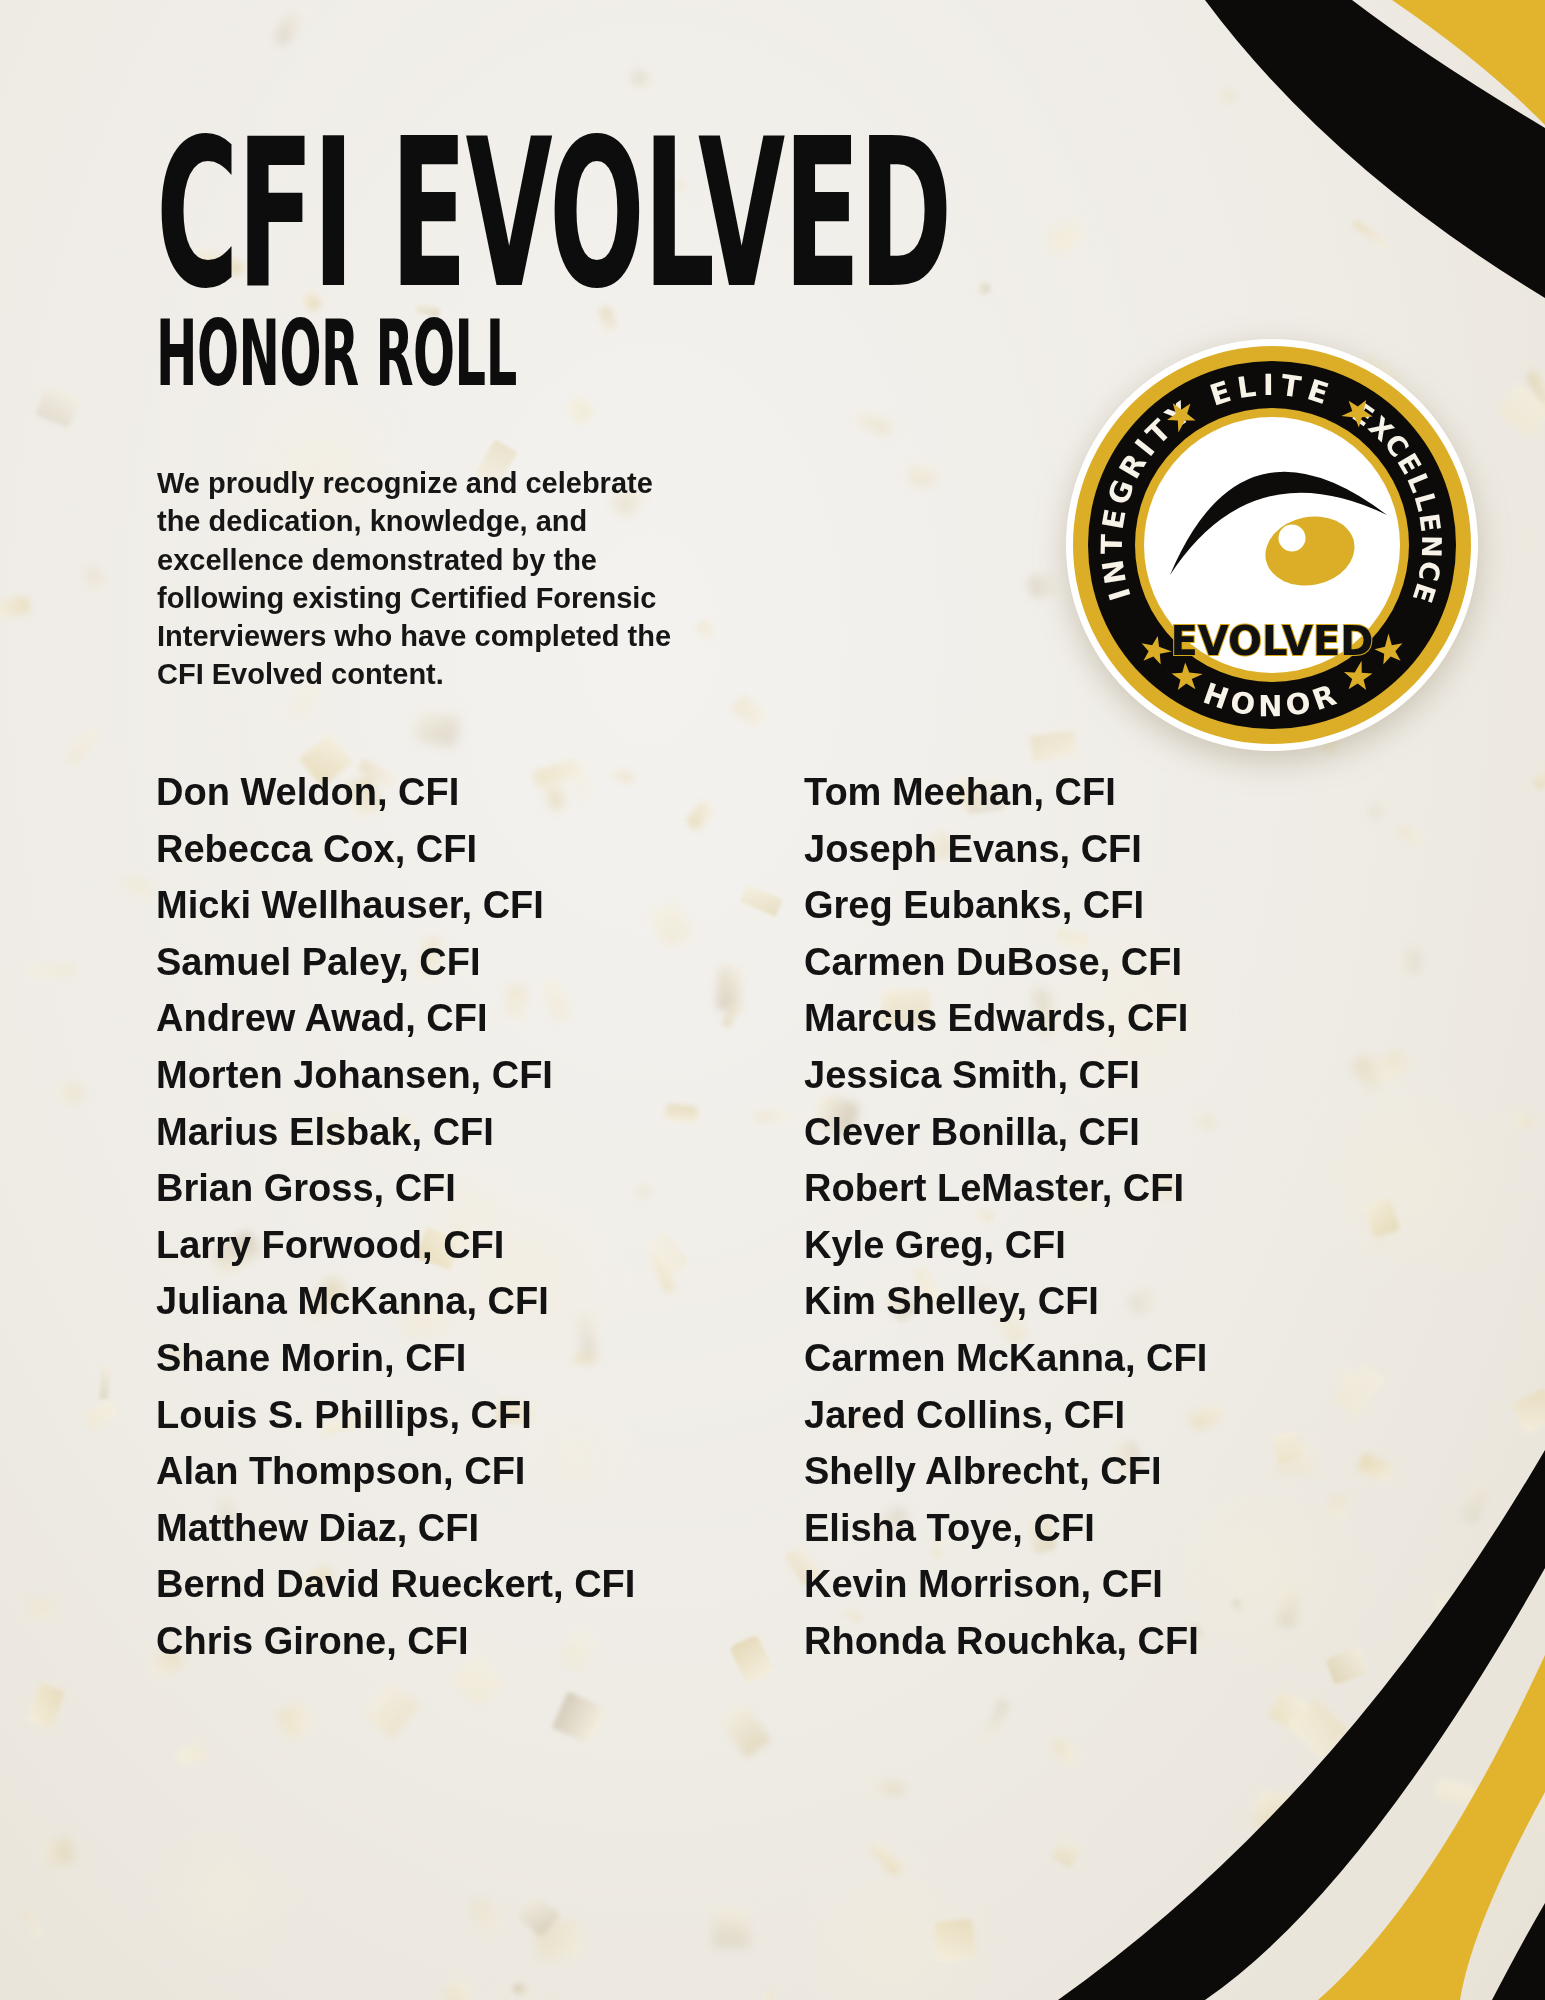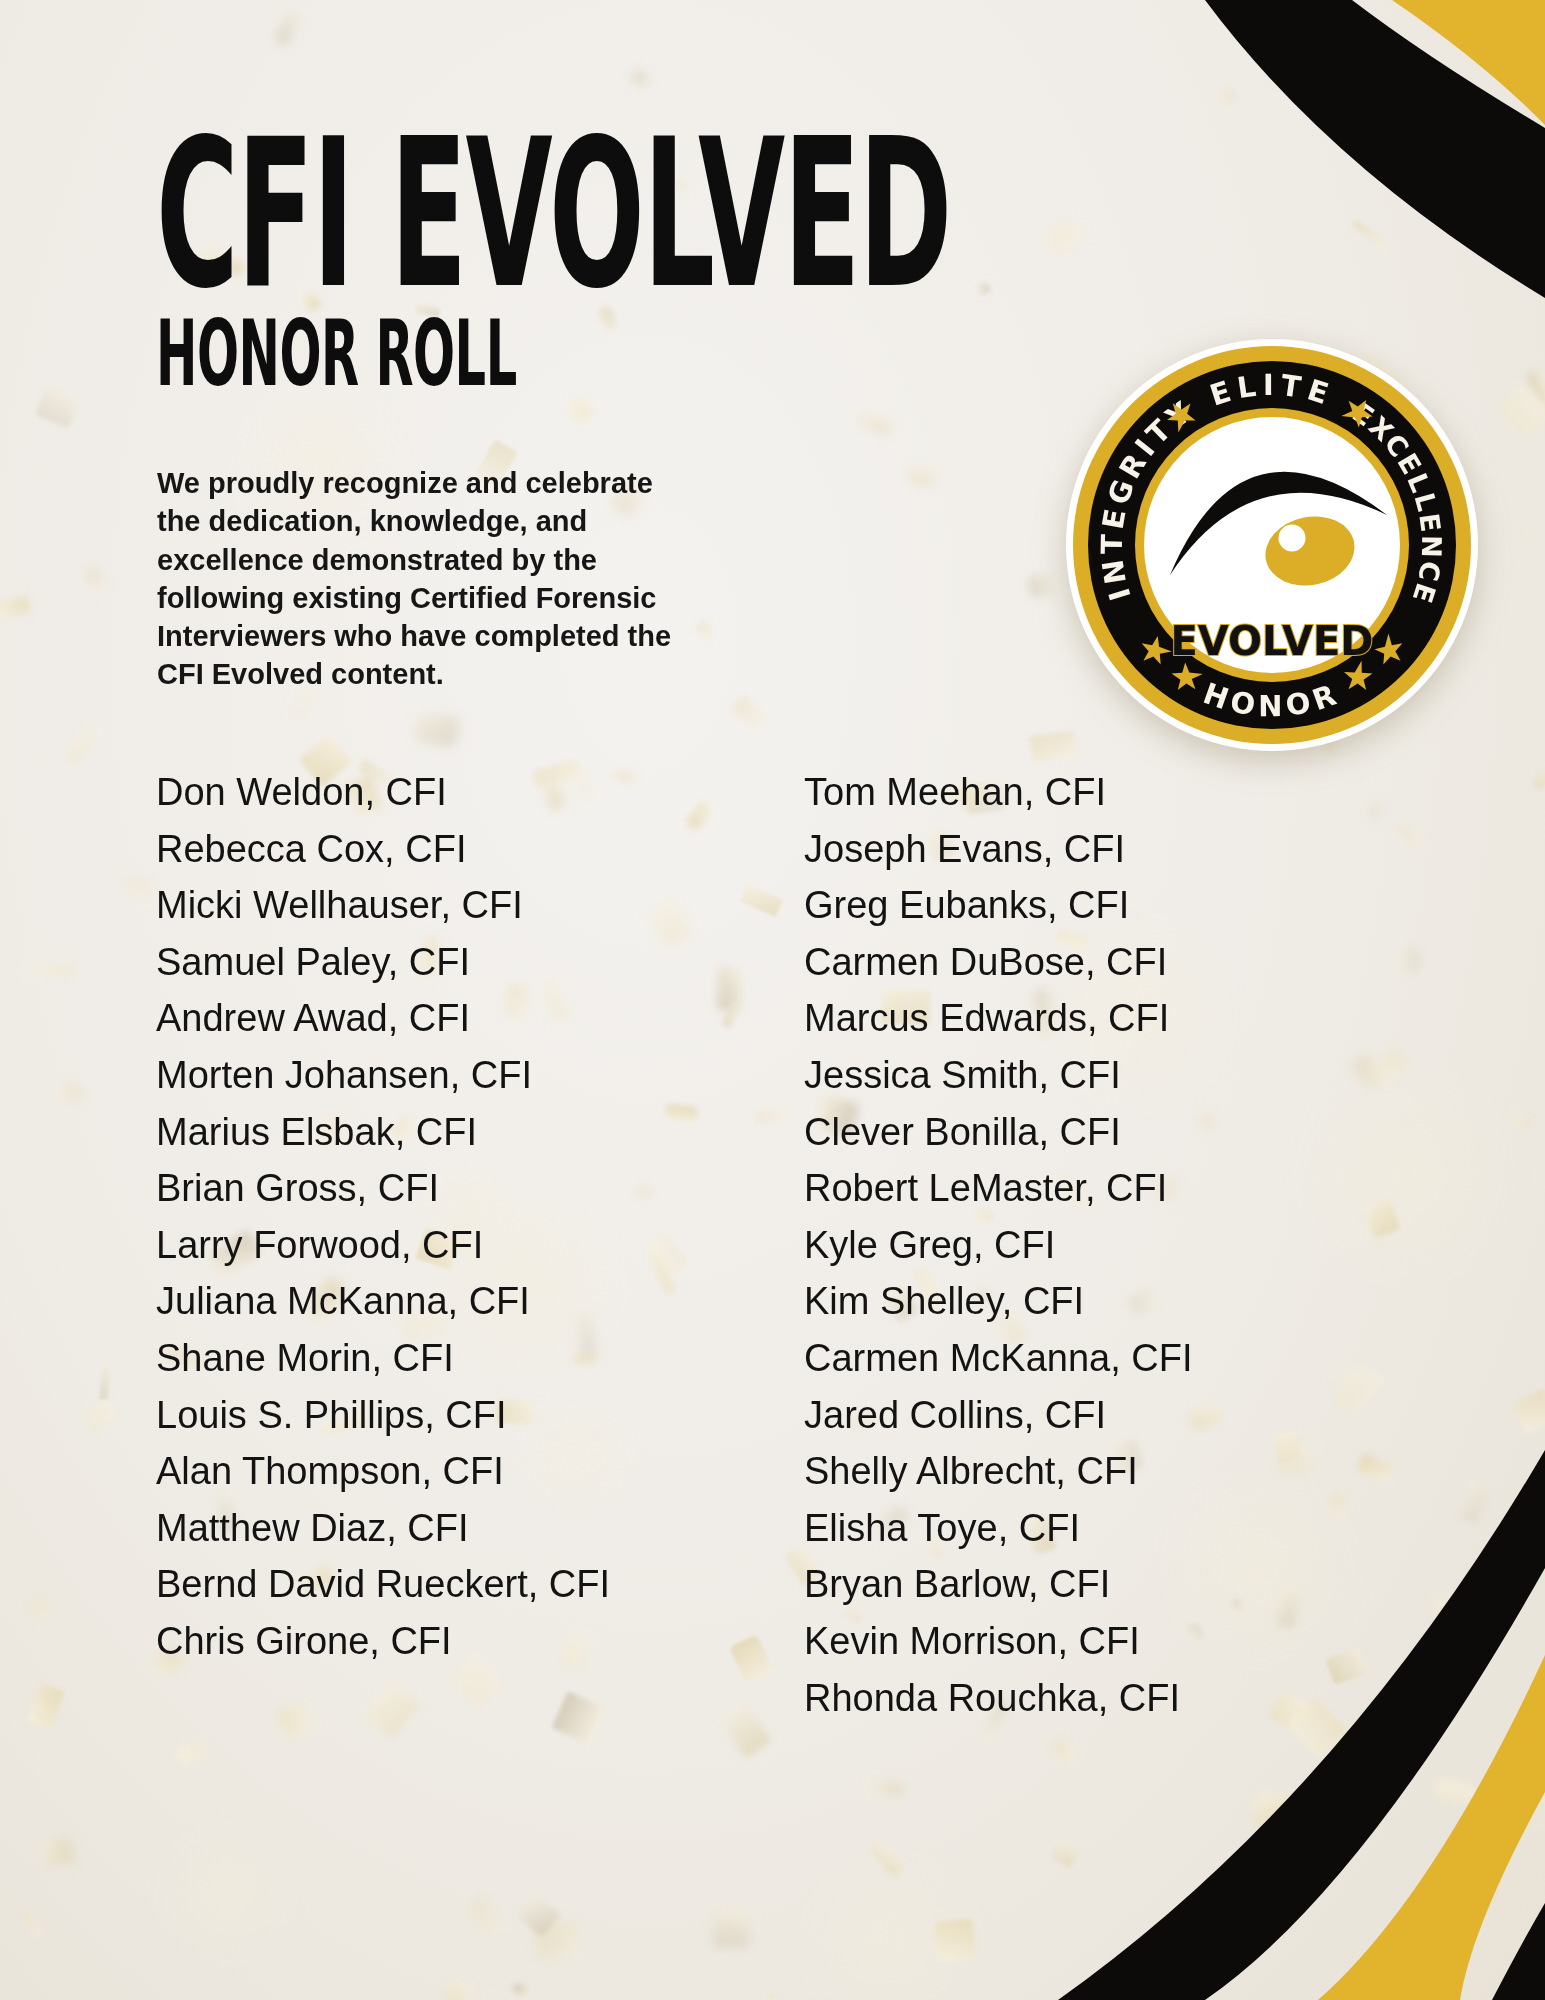--- a/index.html
+++ b/index.html
@@ -29,21 +29,21 @@
   }
   .intro{
     position:absolute;left:157px;top:464px;width:680px;
     font-size:29px;font-weight:bold;line-height:38.3px;
     color:#161616;white-space:pre-line;
   }
   .badge{position:absolute;left:1062px;top:335px;width:420px;height:420px;
     filter:drop-shadow(0 10px 16px rgba(110,95,45,.28));}
   .name-col{
     position:absolute;top:764px;
-    font-size:38px;font-weight:normal;line-height:56.6px;
+    font-size:38px;font-weight:bold;line-height:56.6px;
     color:#131313;white-space:nowrap;
   }
   .name-col-left{left:156px;}
   .name-col-right{left:804px;}
   .confetti{position:absolute;pointer-events:none;}
 </style>
 </head>
 <body>
 
 <div class="page">
@@ -348,21 +348,20 @@
         <div>Kim Shelley, CFI</div>
 
         <div>Carmen McKanna, CFI</div>
 
         <div>Jared Collins, CFI</div>
 
         <div>Shelly Albrecht, CFI</div>
 
         <div>Elisha Toye, CFI</div>
 
-        <div>Bryan Barlow, CFI</div>
 
         <div>Kevin Morrison, CFI</div>
 
         <div>Rhonda Rouchka, CFI</div>
       </div>
 
   </div>
 </div>
 
 </body></html>

